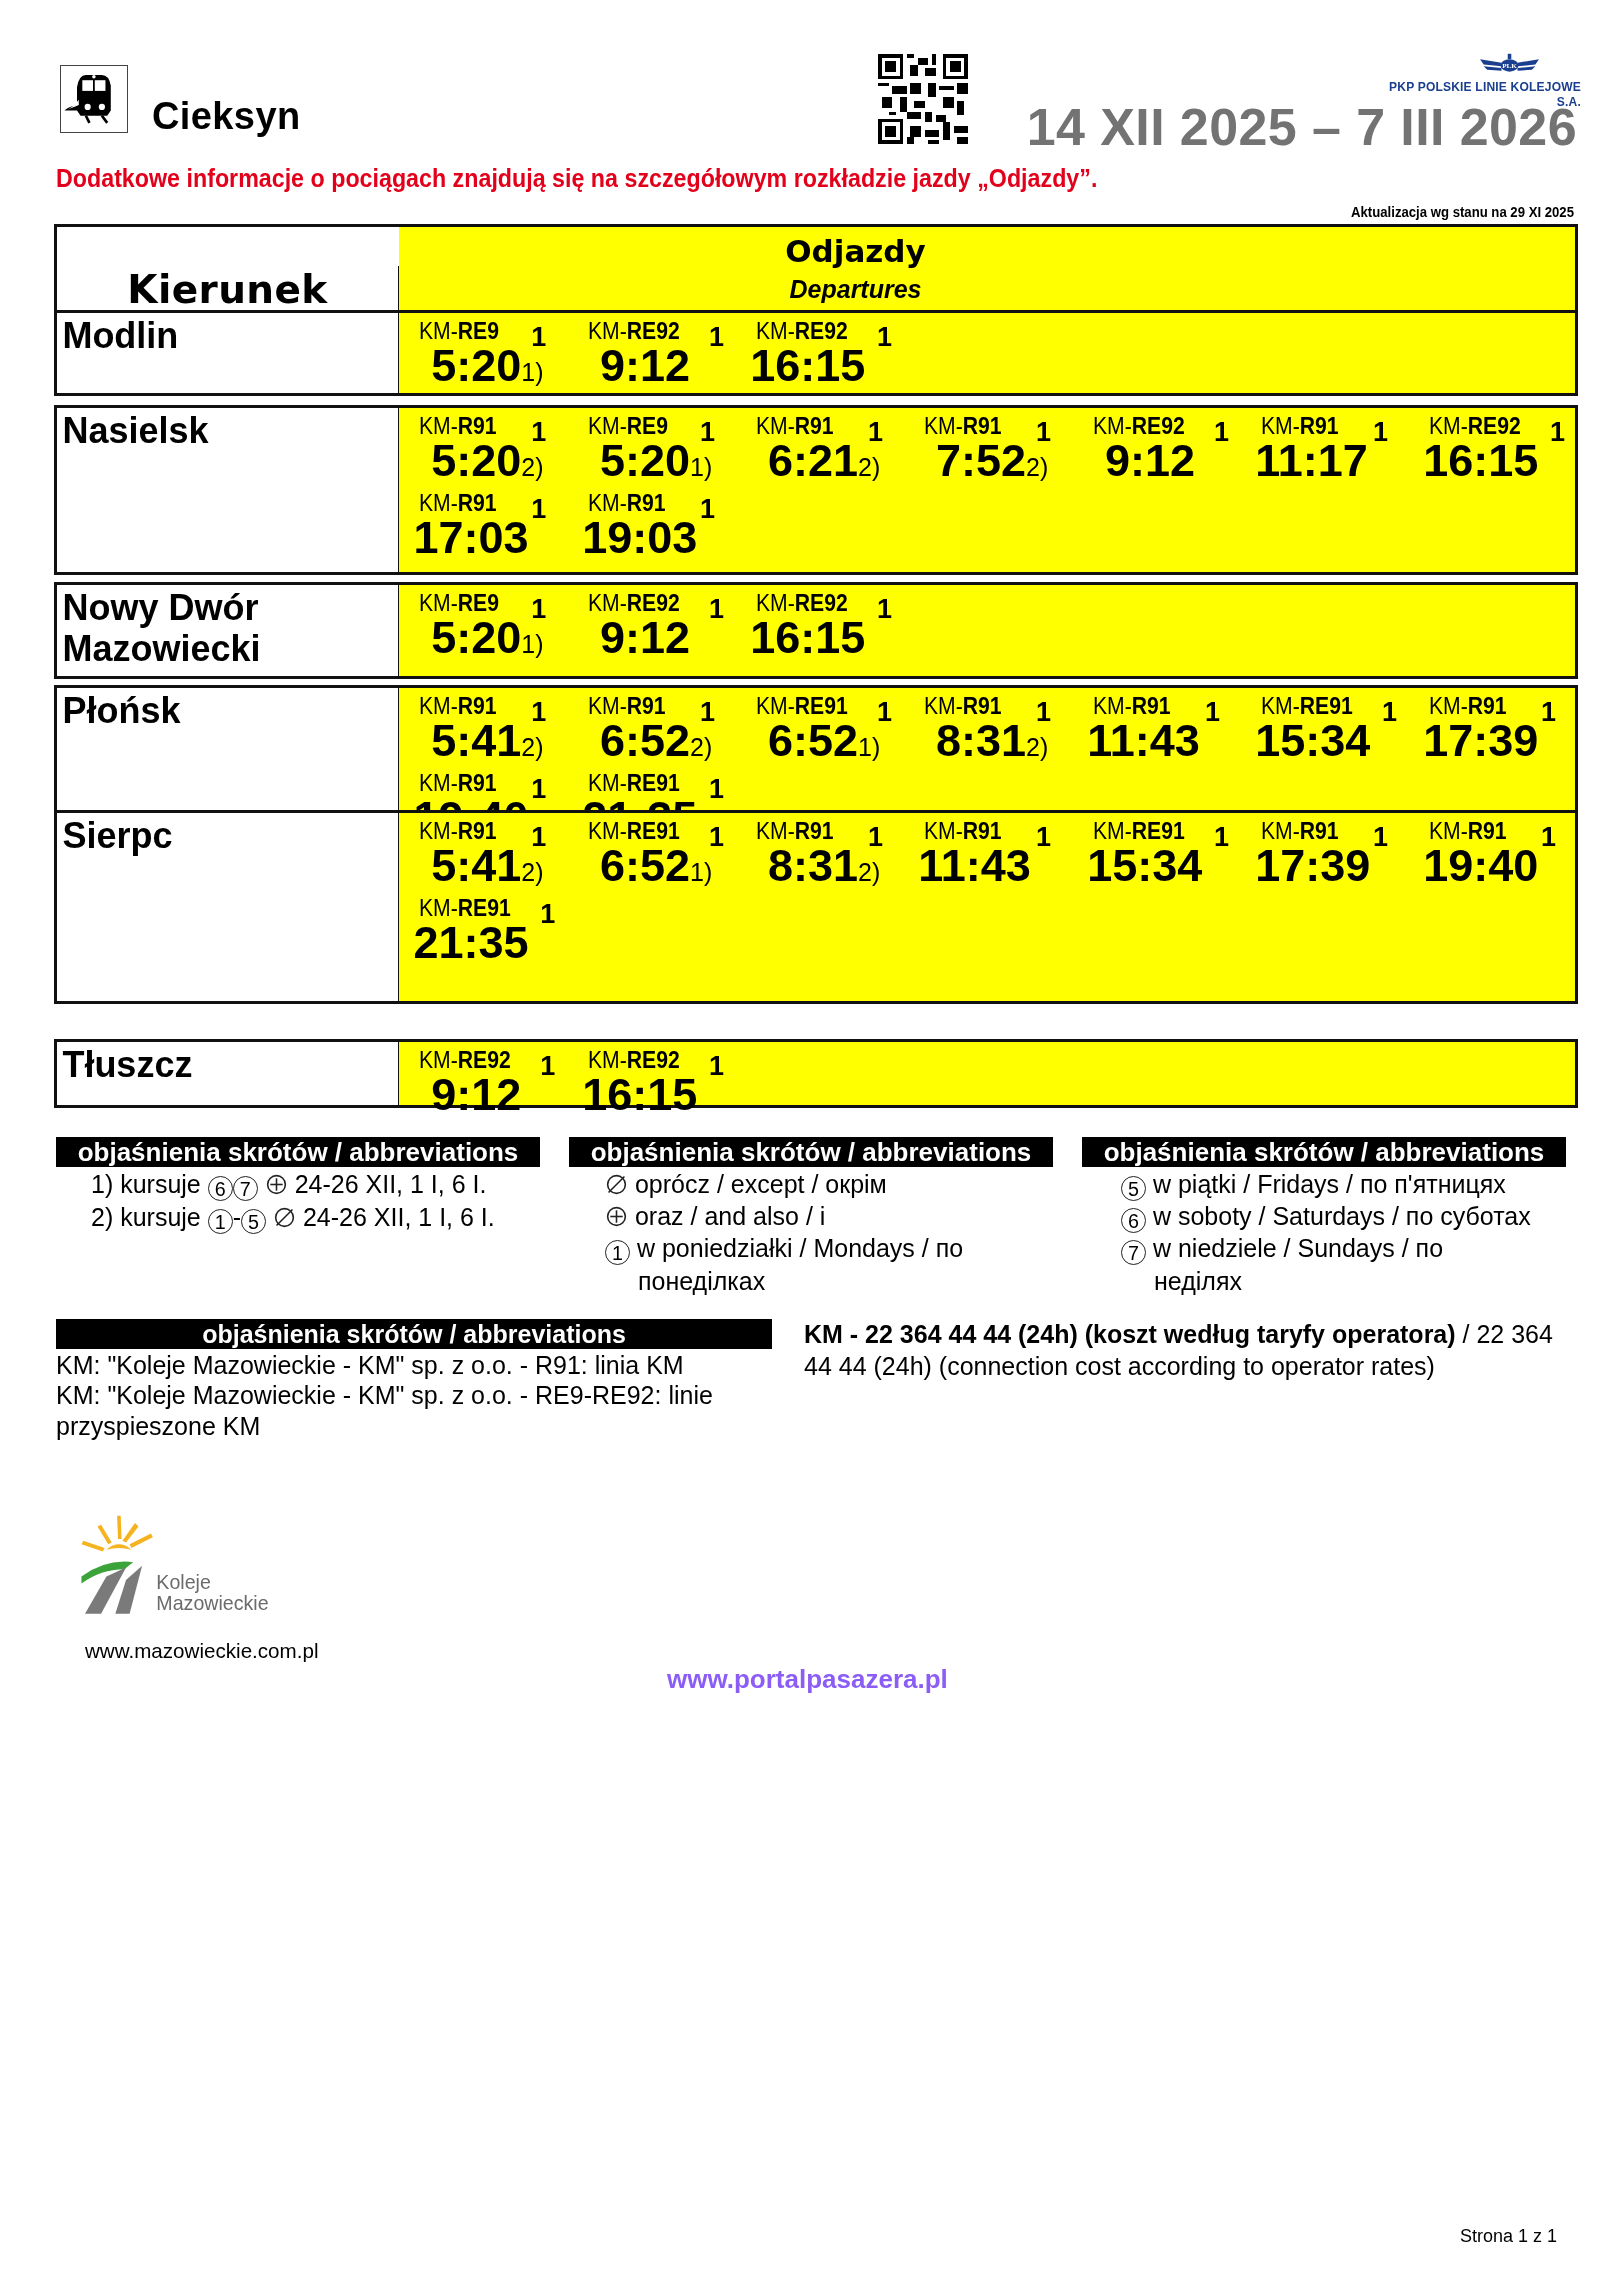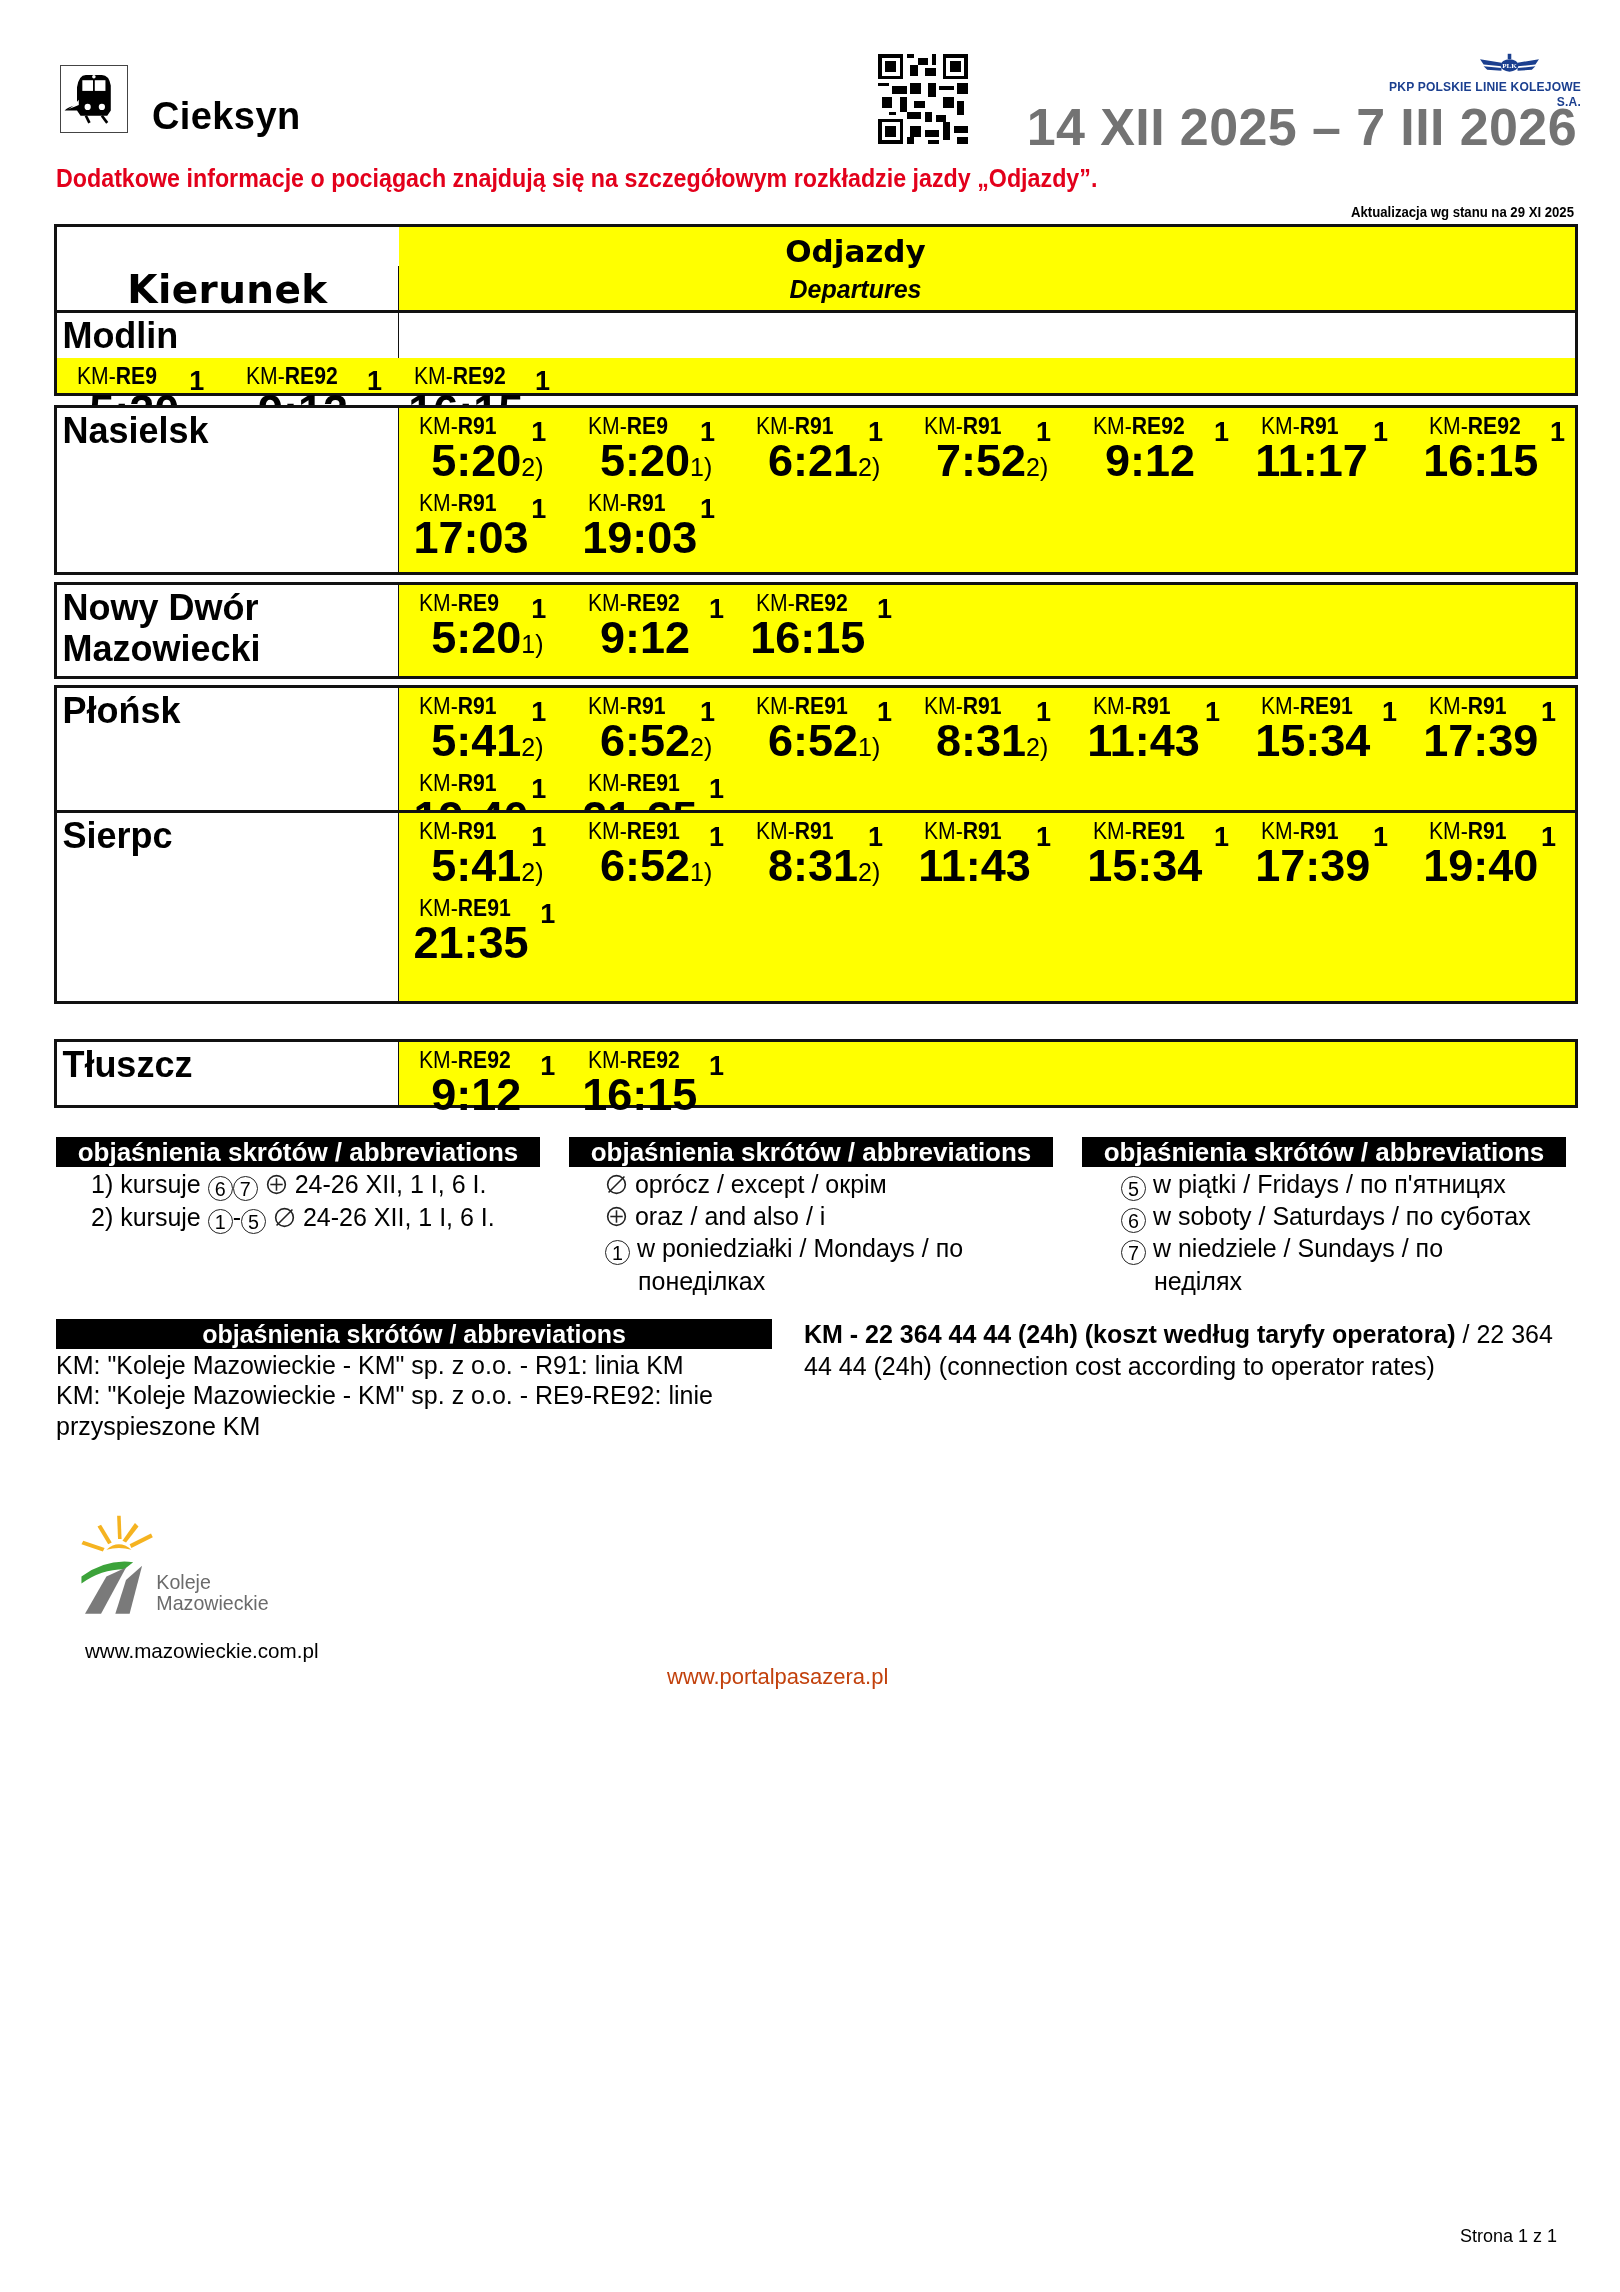--- a/index.html
+++ b/index.html
@@ -34,21 +34,21 @@
   .dep .note { font-size:25px; font-weight:normal; }
 
   .abbr-title { position:absolute; background:#000; color:#fff; font-size:26px; font-weight:bold; text-align:center; line-height:30px; height:30px; white-space:nowrap; }
   .abbr-line { position:absolute; font-size:25px; line-height:32px; white-space:nowrap; }
   .circ { display:inline-block; width:25px; height:25px; border:1.3px solid #222; border-radius:50%; font-size:19.7px; line-height:25px; text-align:center; vertical-align:-2.7px; box-sizing:border-box; }
   .sym { display:inline-block; width:23px; height:23px; position:relative; vertical-align:-2.7px; }
 
   #km-phone { left:804px; top:1318px; width:772px; font-size:25px; line-height:32px; }
   #km-logo { left:79px; top:1514px; width:251px; height:107px; }
   #km-url { left:85px; top:1639px; font-size:20.6px; }
-  #portal-url { left:667px; top:1664px; font-size:22px; font-weight:normal; color:#c2410c; }
+  #portal-url { left:667px; top:1664px; font-size:26px; font-weight:bold; color:#8b5cf6; }
   #page-num { left:1460px; top:2226px; font-size:18px; }
 </style>
 </head>
 <body>
 
 <div id="station-icon" class="abs">
   <svg width="64" height="64" viewBox="0 0 72 72">
     <path d="M28 10 Q20 10 18 24 L18 44 Q8 46 4 50 Q14 50 18 50 L22 56 L52 56 L56 50 L56 22 Q54 10 46 10 Z" fill="#000"></path>
     <rect x="24" y="16" width="12" height="12" fill="#fff"></rect>
       <rect x="38" y="16" width="12" height="12" fill="#fff"></rect>
@@ -126,21 +126,21 @@
     <div class="t1">Kierunek</div>
     <div class="t2">Direction</div>
   </div>
   <div class="deps">
     <div class="t1" style="left:170px;">Odjazdy</div>
     <div class="t2" style="left:170px;">Departures</div>
   </div>
 </div>
 
 <div id="rows-container">
-    <div class="row" style="top: 310px; height: 86px; flex-direction: column;">
+    <div class="row" style="top: 310px; height: 86px;">
       <div class="dir">Modlin</div>
       <div class="deps">
         <div class="dep" style="left: 7.2px; top: 0px;">
           <span class="train"><span>KM-</span><b>RE9</b></span>
           <span class="cls">1</span>
           <span class="time"><span>5:20</span><span class="note">1)</span></span>
         </div>
         <div class="dep" style="left: 176px; top: 0px;">
           <span class="train"><span>KM-</span><b>RE92</b></span>
           <span class="cls" style="left: 134px;">1</span>

